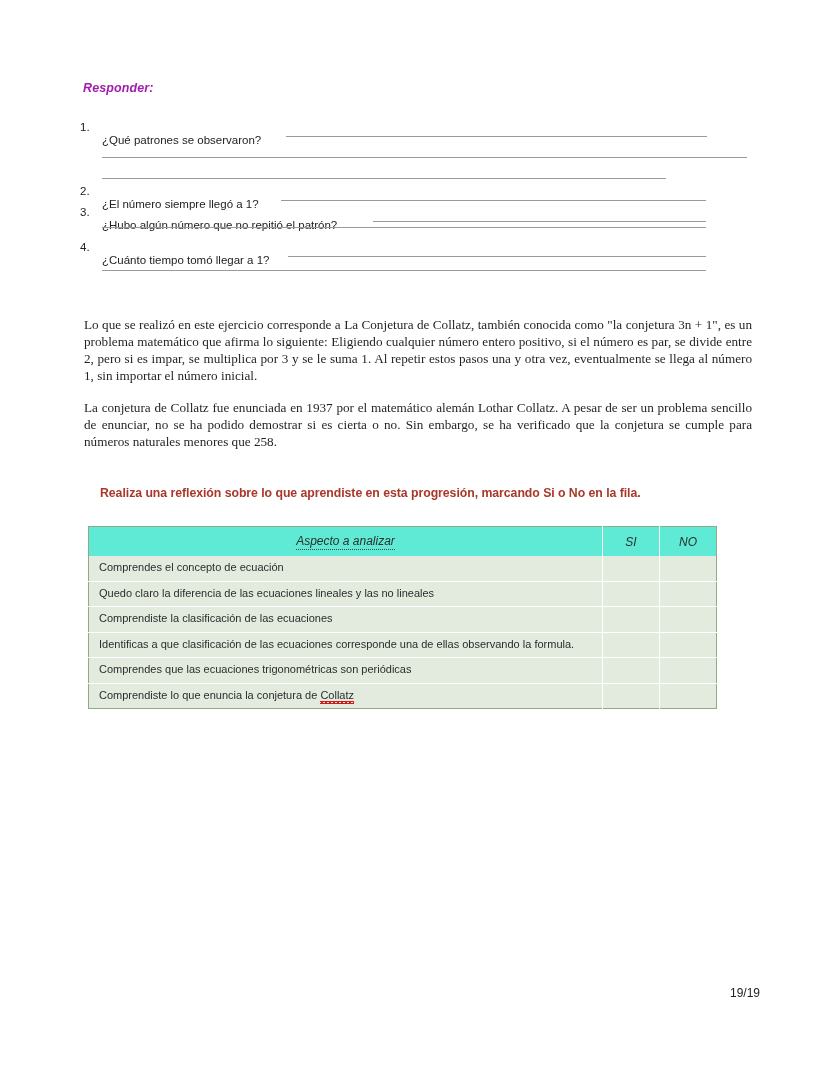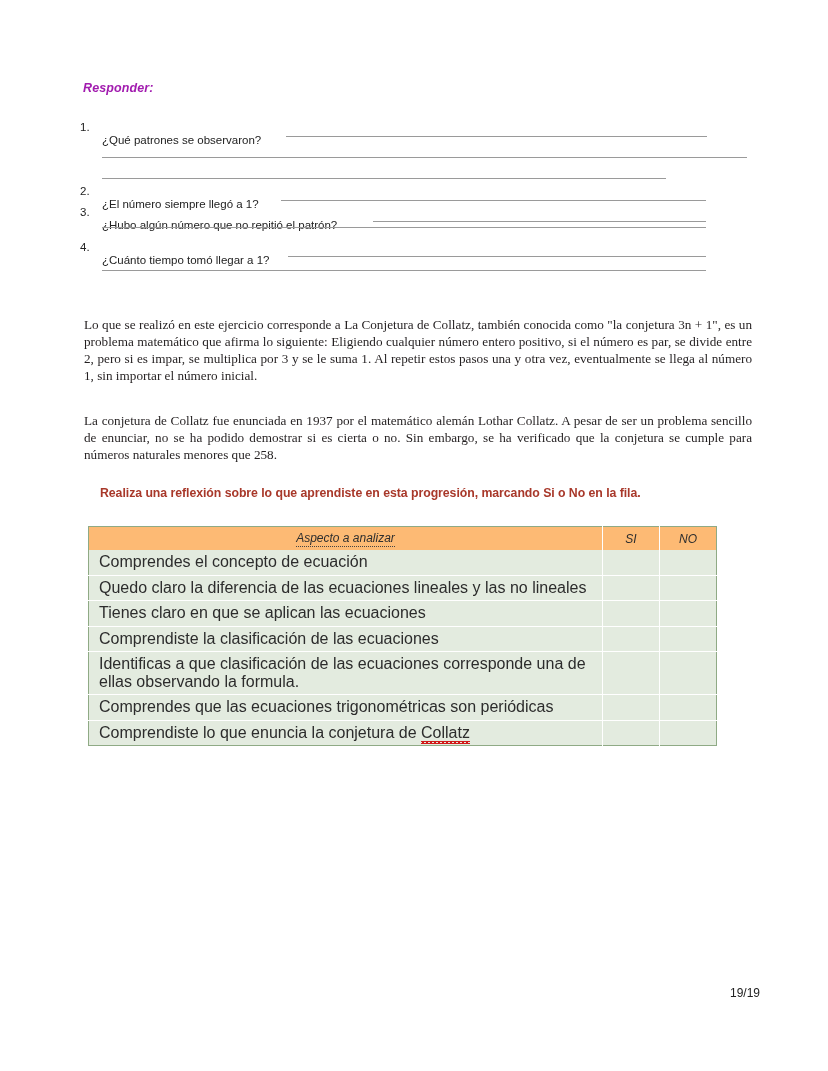--- a/index.html
+++ b/index.html
@@ -74,21 +74,21 @@
     position: absolute;
     left: 84px;
     width: 668px;
     font-family: "Liberation Serif", serif;
     font-size: 13.2px;
     line-height: 17px;
     color: #231f20;
     text-align: justify;
   }
   .para.p1 { top: 303px; }
-  .para.p2 { top: 399px; }
+  .para.p2 { top: 386px; }
 
   
   .red-instruction {
     position: absolute;
     left: 84px;
     top: 486px;
     font-size: 12.3px;
     font-weight: bold;
     color: #a8382a;
     letter-spacing: -0.05px;
@@ -104,37 +104,37 @@
     border-collapse: collapse;
     border: 1px solid #8faa85;
     table-layout: fixed;
   }
   .reflect-table th,
   .reflect-table td {
     padding: 0;
     vertical-align: middle;
   }
   .reflect-table thead th {
-    background: #fdba74;
-    height: 23px;
+    background: #5eead4;
+    height: 29px;
     font-size: 12px;
     font-weight: normal;
     font-style: italic;
     color: #2e2e2e;
     border-right: 1px solid #ffffff;
   }
   .reflect-table thead th:last-child { border-right: none; font-style: italic; }
   .th-aspect-inner {
     display: inline-block;
     border-bottom: 1px dotted #444;
     padding-bottom: 1px;
   }
   .reflect-table tbody td {
     background: #e3ebdf;
-    font-size: 16px;
+    font-size: 11px;
     color: #2c2c2c;
     border-bottom: 1.6px solid #ffffff;
     border-right: 1.6px solid #ffffff;
   }
   .reflect-table tbody tr:last-child td {
     border-bottom: none;
   }
   .reflect-table tbody td.col-aspect {
     padding: 3px 0 4px 10px;
     line-height: 17.5px;
@@ -229,25 +229,20 @@
         <td class="col-aspect">Comprendes el concepto de ecuación</td>
         <td class="col-mark"></td>
         <td class="col-mark last"></td>
       </tr>
       <tr>
         <td class="col-aspect">Quedo claro la diferencia de las ecuaciones lineales y las no lineales</td>
         <td class="col-mark"></td>
         <td class="col-mark last"></td>
       </tr>
       <tr>
-        <td class="col-aspect">Tienes claro en que se aplican las ecuaciones</td>
-        <td class="col-mark"></td>
-        <td class="col-mark last"></td>
-      </tr>
-      <tr>
         <td class="col-aspect">Comprendiste la clasificación de las ecuaciones</td>
         <td class="col-mark"></td>
         <td class="col-mark last"></td>
       </tr>
       <tr>
         <td class="col-aspect">Identificas a que clasificación de las ecuaciones corresponde una de ellas observando la formula.</td>
         <td class="col-mark"></td>
         <td class="col-mark last"></td>
       </tr>
       <tr>

